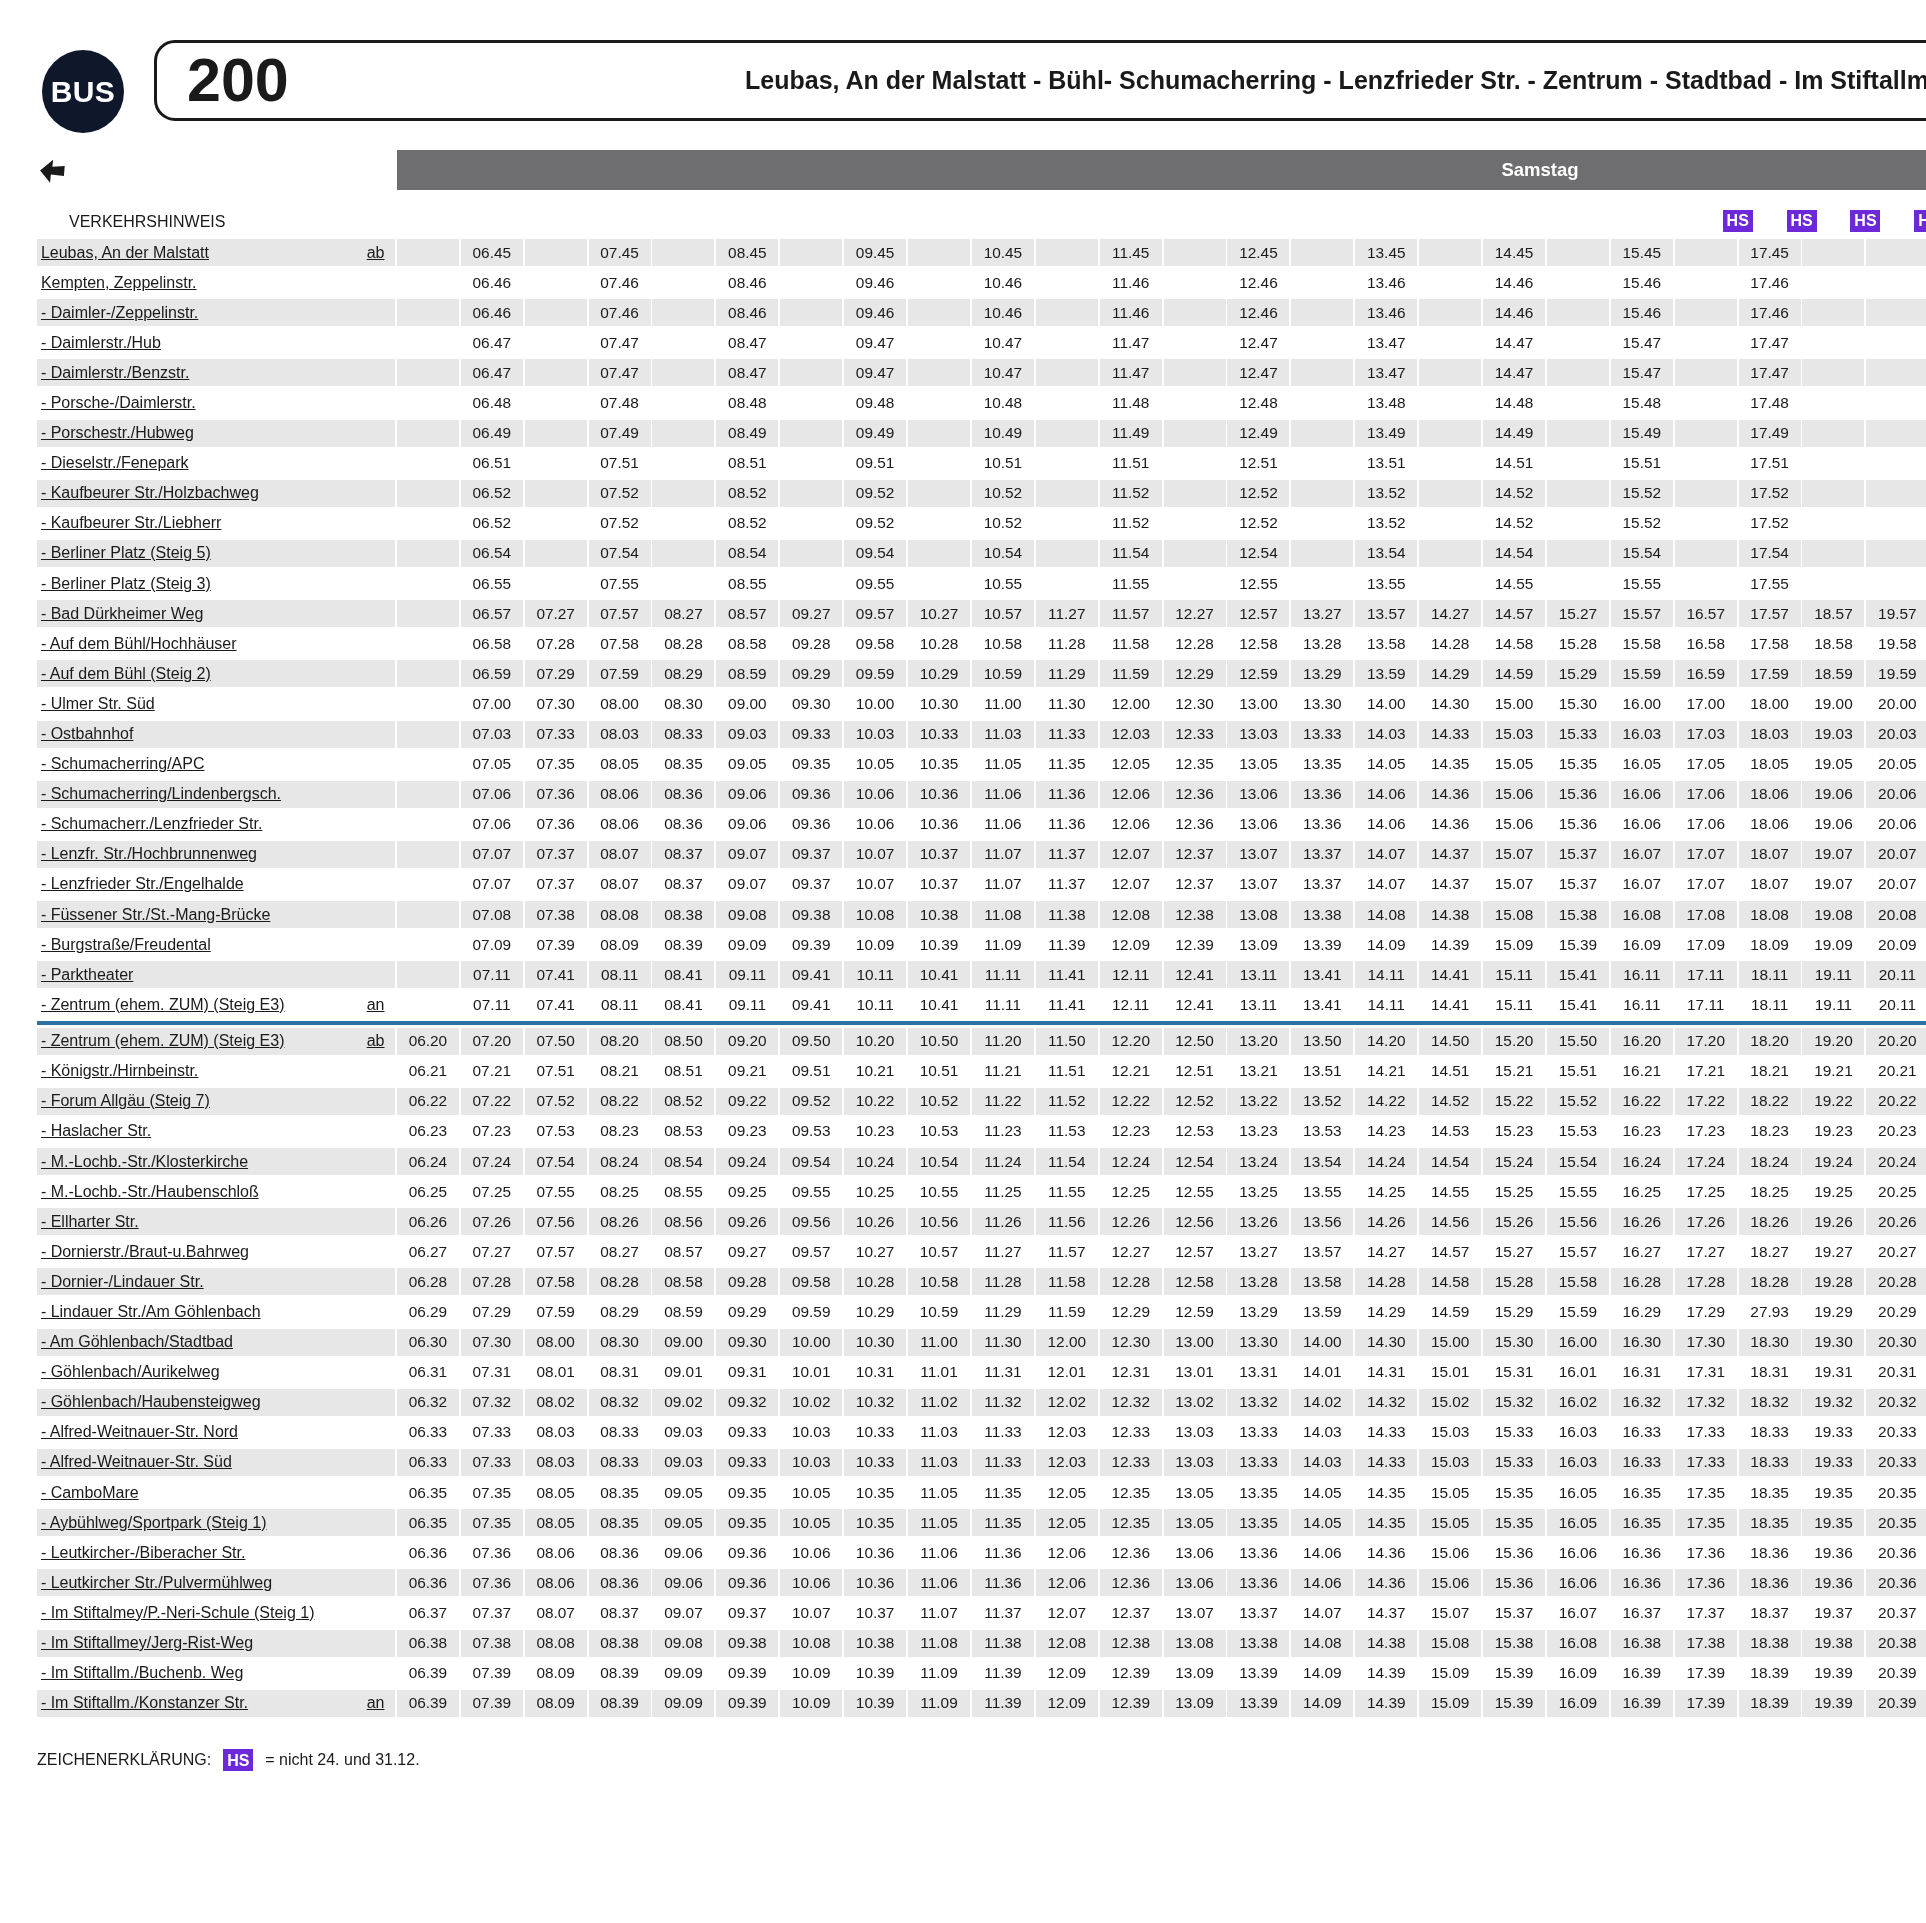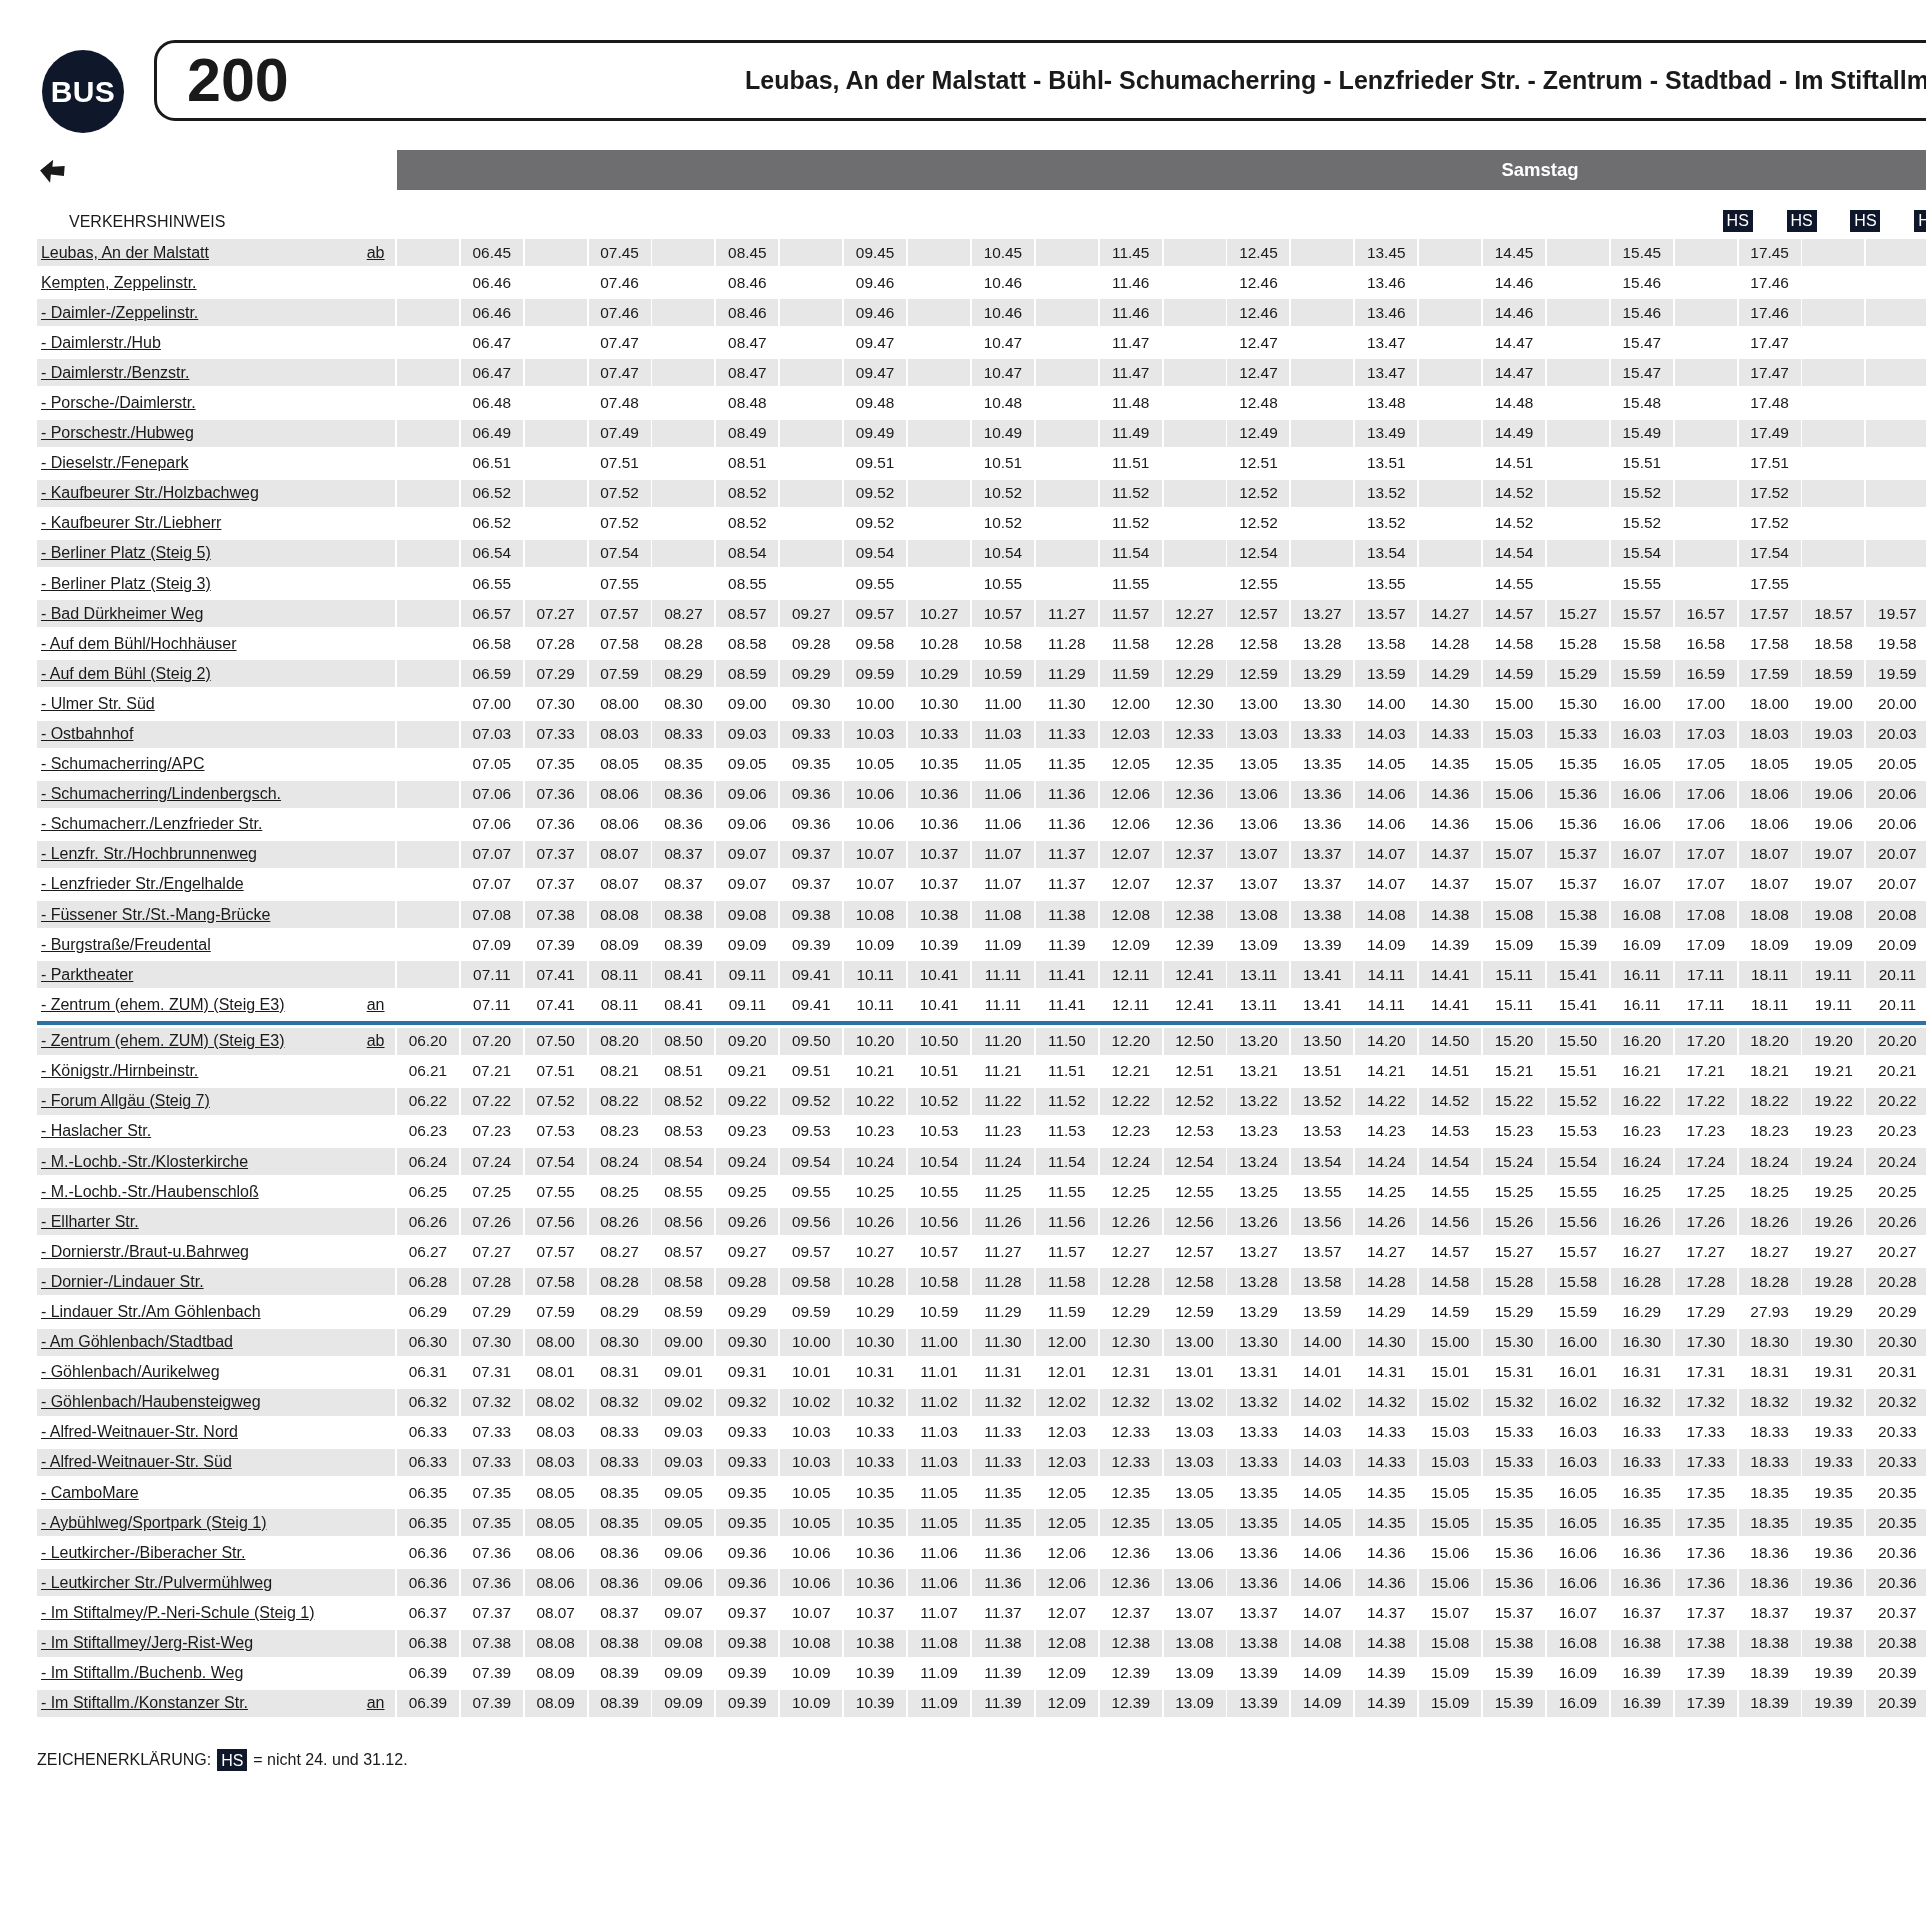--- a/index.html
+++ b/index.html
@@ -17,36 +17,36 @@
   .route-title{flex:1;text-align:center;font-size:25px;font-weight:bold;padding:0 23px 0 85px;white-space:nowrap;}
 
   
   .back-arrow{position:absolute;left:37px;top:159px;width:30px;height:25.4px;}
   .back-arrow svg{width:100%;height:100%;}
   .day-bar{position:absolute;left:397px;top:150px;width:2286px;height:40px;background:#6e6e70;
            color:#fff;font-weight:bold;font-size:18.5px;display:flex;align-items:center;justify-content:center;}
   .hs-row{position:absolute;left:37px;top:200px;display:flex;gap:1.9px;align-items:flex-end;height:32px;}
   .hs-station{width:358px;flex:none;font-size:16px;display:flex;align-items:flex-end;padding-bottom:1.5px;box-sizing:border-box;margin-left:32px;}
   .hs-slot{width:62px;flex:none;display:flex;justify-content:center;}
-  .hs-badge{background:#0f172a;color:#fff;font-weight:normal;font-size:16px;line-height:1;padding:3.5px 3.9px 2.7px 3.9px;}
+  .hs-badge{background:#6d28d9;color:#fff;font-weight:bold;font-size:16px;line-height:1;padding:3.5px 3.9px 2.7px 3.9px;}
 
   
   .timetable{position:absolute;left:37px;top:239px;width:2646px;}
   .trow{display:flex;gap:1.9px;height:27px;margin-bottom:3.1px;}
   .cell-station{width:358px;flex:none;display:flex;align-items:center;font-size:16px;
                 padding:0 5.4px 0 3.9px;box-sizing:border-box;text-decoration:underline;}
   .st-name{flex:1;white-space:nowrap;overflow:hidden;}
   .st-tag{width:28px;text-align:center;}
   .tcell{width:62px;flex:none;display:flex;align-items:center;justify-content:center;
          font-size:15.4px;white-space:nowrap;}
   .shaded .cell-station,.shaded .tcell{background:#e7e7e7;}
   .separator{height:3.5px;background:#2b73a1;margin:2.3px 0 2.7px 0;}
 
   
-  .legend{position:absolute;left:37px;top:1749px;font-size:16px;display:flex;align-items:center;gap:6px;}
+  .legend{position:absolute;left:37px;top:1749px;font-size:16px;display:flex;align-items:center;gap:12px;}
   .footer{position:absolute;left:37px;top:1802px;font-size:14.3px;line-height:1.35;}
 </style>
 </head>
 <body>
 
 <div class="page">
 
   <div class="bus-badge">BUS</div>
 
   <div class="header-box">

